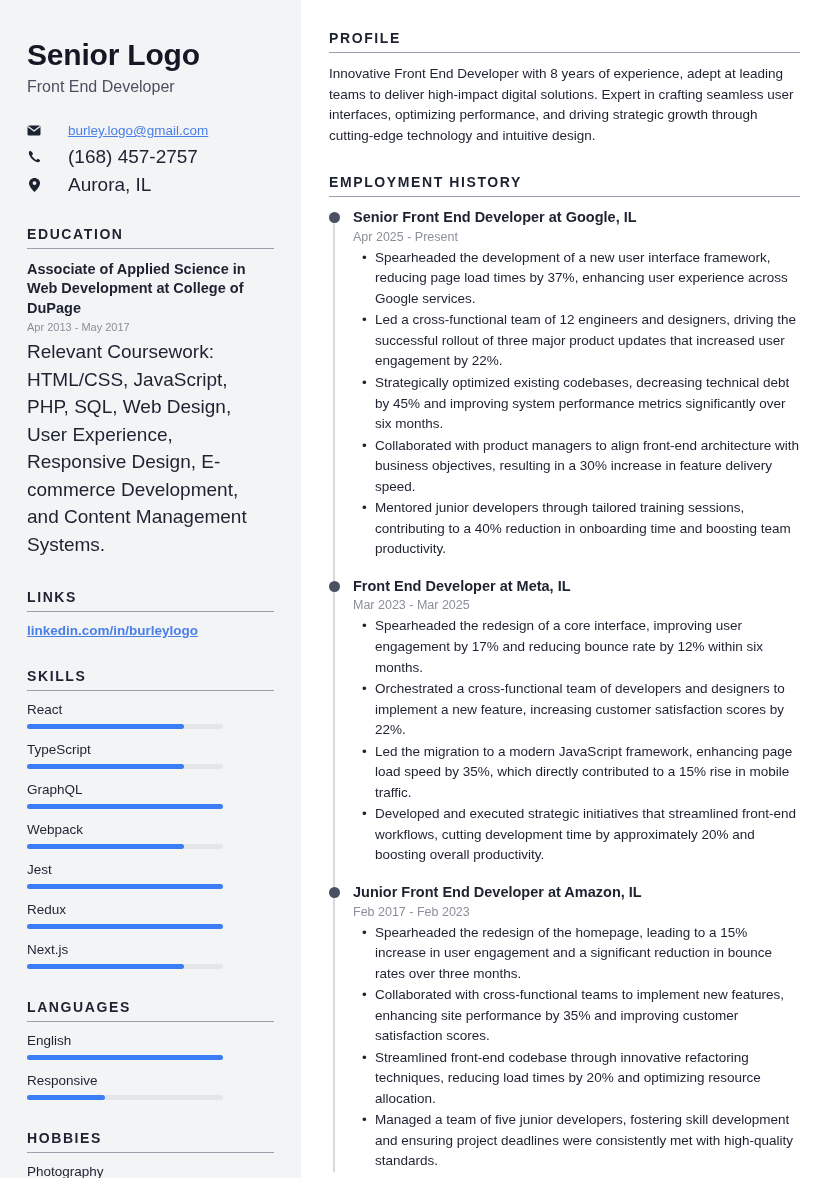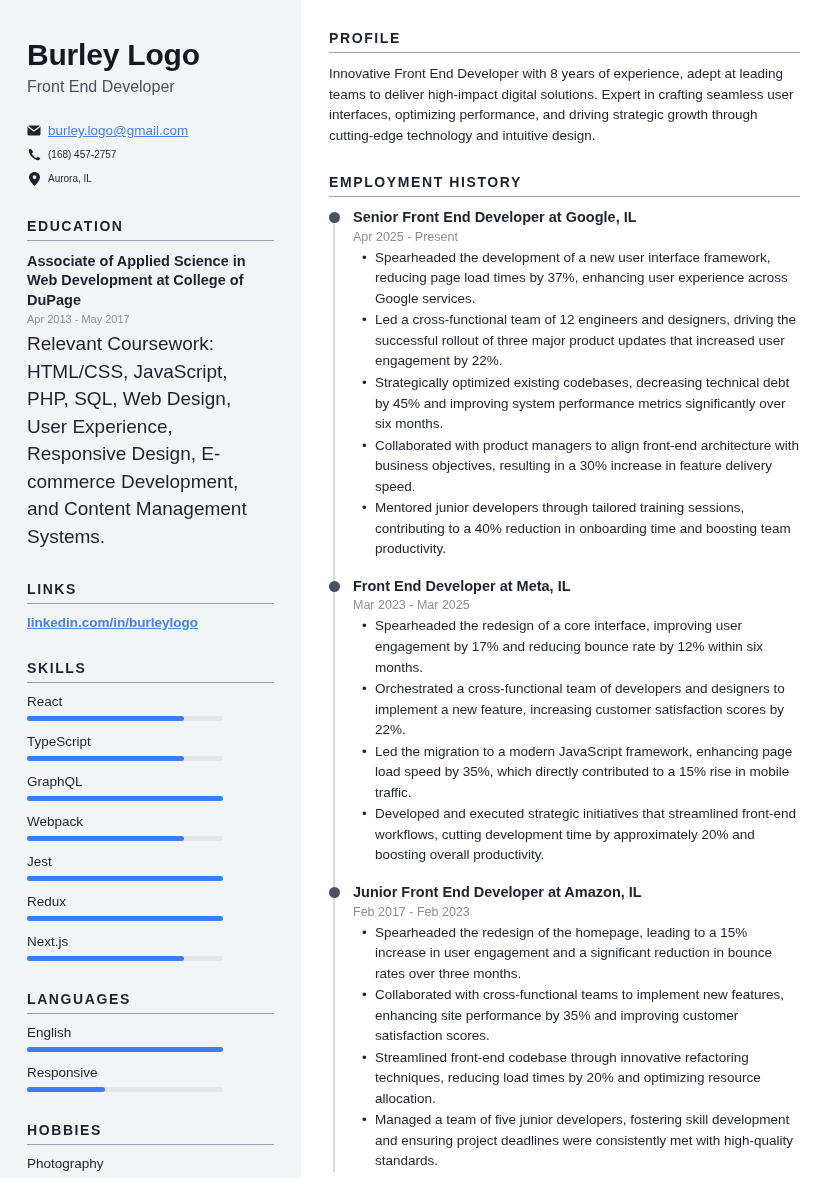--- a/index.html
+++ b/index.html
@@ -45,35 +45,35 @@
     margin-top: 5px;
     font-weight: normal;
   }
 
   .contact-list {
     margin-top: 26px;
   }
   .contact-row {
     display: flex;
     align-items: center;
-    gap: 7px;
+    gap: 27px;
     margin-bottom: 6px;
     min-height: 18px;
   }
   .contact-icon {
     width: 14px;
     min-width: 14px;
     display: flex;
     align-items: center;
     justify-content: center;
     color: #1d2231;
   }
   .contact-icon svg { display: block; }
   .contact-text {
-    font-size: 10px;
+    font-size: 19px;
     color: #1d2231;
   }
   .contact-link {
     font-size: 13.5px;
     color: #4a7fe8;
     text-decoration: underline;
   }
 
   
   .sec-head {
@@ -216,21 +216,21 @@
     color: #1d2231;
   }
 </style>
 </head>
 <body>
 
 <div class="page">
 
   <aside class="sidebar">
 
-    <div class="name">Burley Logo</div>
+    <div class="name">Senior Logo</div>
     <div class="job-title">Front End Developer</div>
 
     <div class="contact-list">
       <div class="contact-row">
         <span class="contact-icon">
           <svg width="14" height="11" viewBox="0 0 14 11">
               <rect x="0.5" y="0.5" width="13" height="10" rx="1.5" fill="#1d2231"></rect>
               <path d="M1 1.6 L7 6 L13 1.6" stroke="#f3f4f6" stroke-width="1.3" fill="none"></path>
             </svg>
         </span>

